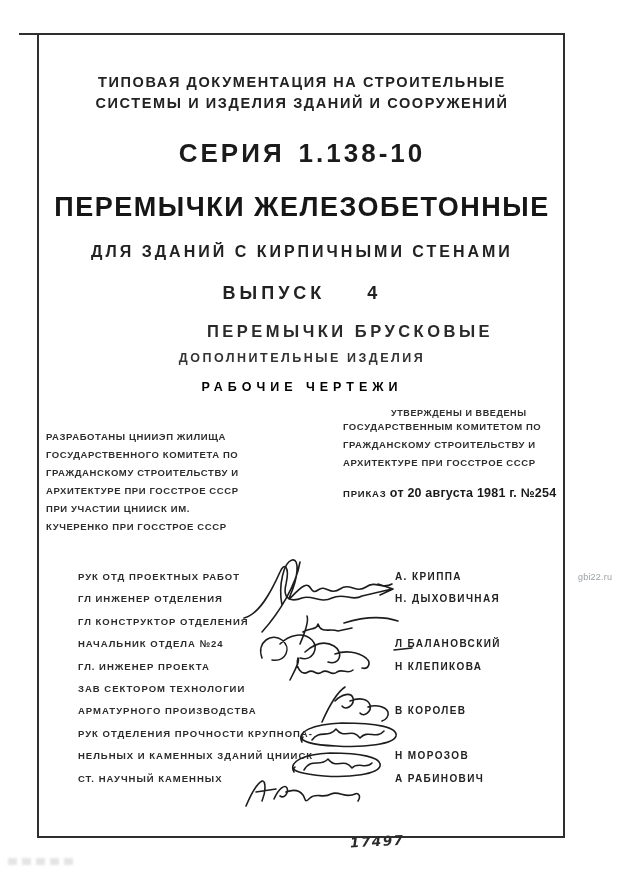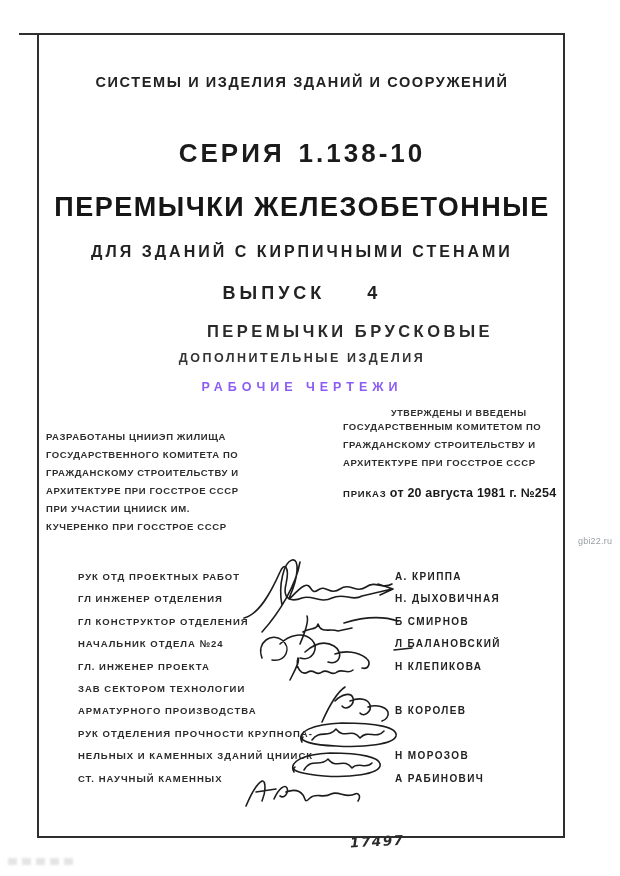--- a/index.html
+++ b/index.html
@@ -21,54 +21,55 @@
 
   .hdr{font-size:14.5px;font-weight:700;letter-spacing:1.6px;line-height:21px;color:#222;}
   .series{font-size:26px;font-weight:700;letter-spacing:3px;color:#1b1b1b;}
   .series .num{margin-left:14px;}
   .title{font-size:27px;font-weight:700;letter-spacing:1.5px;color:#161616;transform:scaleY(1.04);}
   .subtitle{font-size:16px;font-weight:700;letter-spacing:3px;color:#222;}
   .issue{font-size:18px;font-weight:700;letter-spacing:4px;color:#222;}
   .issue .num{margin-left:42px;}
   .sec1{font-size:16.5px;font-weight:700;letter-spacing:3.5px;color:#2a2a2a;}
   .sec2{font-size:12.5px;font-weight:700;letter-spacing:2.5px;color:#333;}
-  .sec3{font-size:12.5px;font-weight:700;letter-spacing:5px;color:#8b5cf6;}
+  .sec3{font-size:12.5px;font-weight:700;letter-spacing:5px;color:#000000;}
 
   .pre{white-space:pre-line;}
   .smalltxt{font-size:9.5px;font-weight:700;letter-spacing:0.6px;line-height:18px;color:#2d2d2d;}
   .apline1{font-size:9px;font-weight:700;letter-spacing:0.6px;color:#2d2d2d;margin-left:48px;}
   .apline2{font-size:10.5px;font-weight:700;letter-spacing:0.4px;color:#1d1d1d;margin-top:2px;}
   .order{margin-top:14px;font-size:9.5px;font-weight:700;letter-spacing:0.8px;color:#222;}
   .order .hand{font-size:12.5px;letter-spacing:0.2px;font-weight:700;color:#1a1a1a;}
 
   .sig-table{left:78px;top:566px;width:456px;}
   .sig-row{display:flex;align-items:flex-end;}
   .sig-role{width:317px;font-size:9.5px;font-weight:700;letter-spacing:1px;line-height:22.4px;color:#2b2b2b;}
   .sig-name{flex:1;font-size:10px;font-weight:700;letter-spacing:1.4px;line-height:22.4px;color:#222;}
 
   .footer-num{
     left:350px;top:833px;font-family:"DejaVu Sans",sans-serif;
     font-style:italic;font-size:13.5px;font-weight:700;letter-spacing:1.5px;
     color:#2b2b2b;transform:rotate(-3deg);
   }
-  .watermark{left:578px;top:536px;font-size:9px;letter-spacing:0.2px;color:#999fa3;}
+  .watermark{left:578px;top:572px;font-size:9px;letter-spacing:0.2px;color:#999fa3;}
   .smudge{
     left:8px;top:858px;width:70px;height:7px;opacity:.22;filter:blur(1px);
     background:repeating-linear-gradient(90deg,#8a8a8a 0 9px,transparent 9px 14px);
   }
   .sig-overlay{left:0;top:0;pointer-events:none;}
   .sig-overlay path{fill:none;stroke:#1d1d1d;stroke-width:1.6;stroke-linecap:round;stroke-linejoin:round;}
 </style>
 </head>
 <body>
 
 <div class="abs frame"></div>
 <div class="abs frame-ext"></div>
 
 <div class="abs center-col" style="top:72px;">
+  <div class="hdr">ТИПОВАЯ ДОКУМЕНТАЦИЯ НА СТРОИТЕЛЬНЫЕ</div>
   <div class="hdr">СИСТЕМЫ И ИЗДЕЛИЯ ЗДАНИЙ И СООРУЖЕНИЙ</div>
 </div>
 
 <div class="abs center-col series" style="top:138px;">
   <span>СЕРИЯ</span><span class="num">1.138-10</span>
 </div>
 
 <div class="abs center-col title" style="top:192px;">ПЕРЕМЫЧКИ ЖЕЛЕЗОБЕТОННЫЕ</div>
 
 <div class="abs center-col subtitle" style="top:243px;">ДЛЯ ЗДАНИЙ С КИРПИЧНЫМИ СТЕНАМИ</div>
@@ -103,21 +104,20 @@
   <div class="sig-row">
     <div class="sig-role pre">РУК ОТД ПРОЕКТНЫХ РАБОТ</div>
     <div class="sig-name">А. КРИППА</div>
   </div>
   <div class="sig-row">
     <div class="sig-role pre">ГЛ ИНЖЕНЕР ОТДЕЛЕНИЯ</div>
     <div class="sig-name">Н. ДЫХОВИЧНАЯ</div>
   </div>
   <div class="sig-row">
     <div class="sig-role pre">ГЛ КОНСТРУКТОР ОТДЕЛЕНИЯ</div>
-    <div class="sig-name">Б СМИРНОВ</div>
   </div>
   <div class="sig-row">
     <div class="sig-role pre">НАЧАЛЬНИК ОТДЕЛА №24</div>
     <div class="sig-name">Л БАЛАНОВСКИЙ</div>
   </div>
   <div class="sig-row">
     <div class="sig-role pre">ГЛ. ИНЖЕНЕР ПРОЕКТА</div>
     <div class="sig-name">Н КЛЕПИКОВА</div>
   </div>
   <div class="sig-row">

